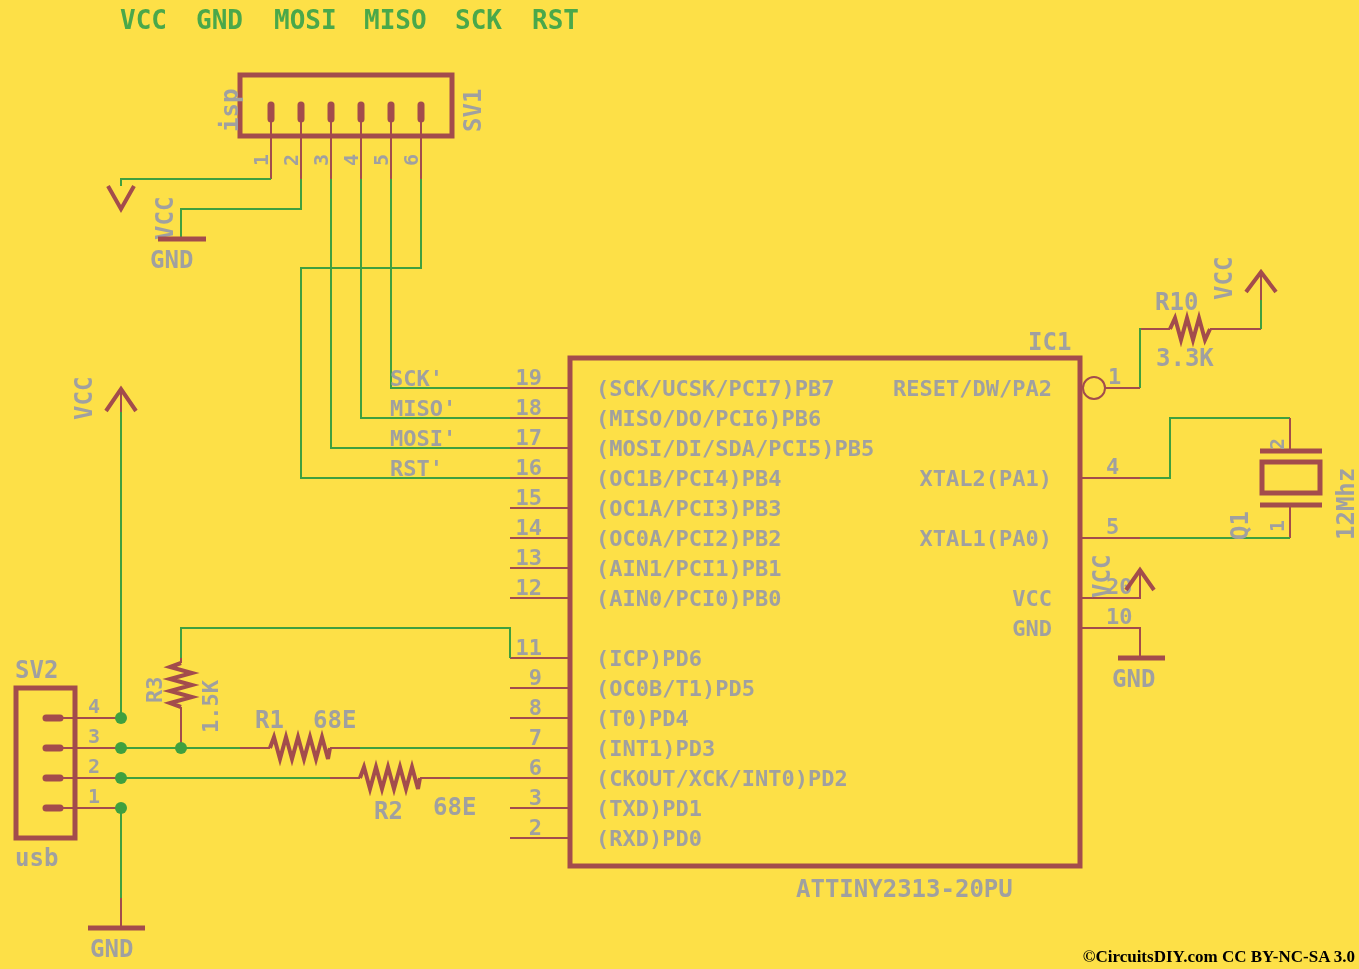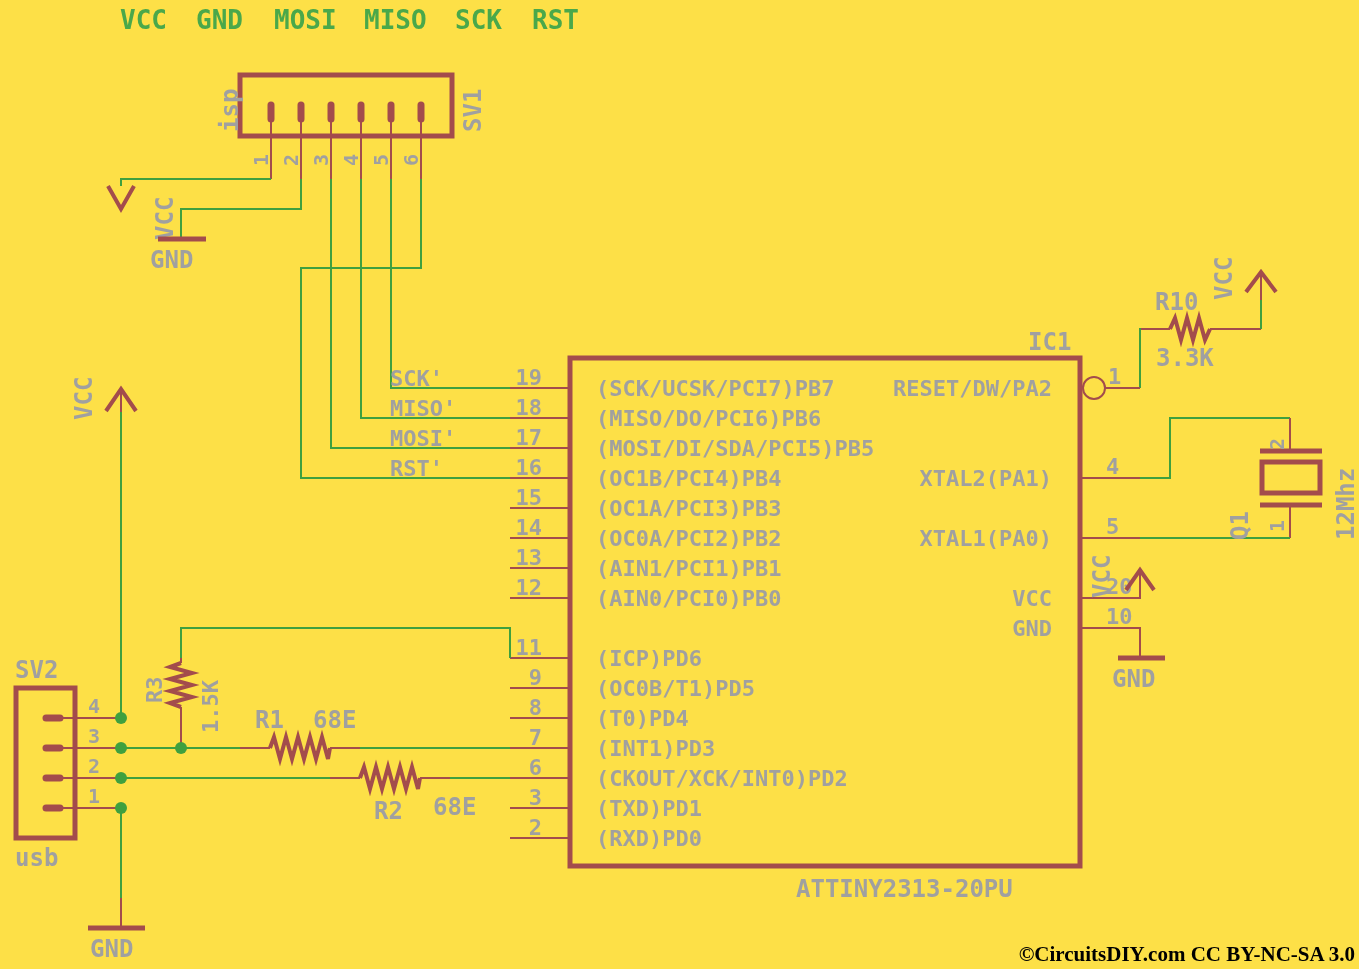--- a/index.html
+++ b/index.html
@@ -5,21 +5,21 @@
   html, body { margin: 0; padding: 0; background: #ffffff; }
   #canvas { position: relative; width: 1359px; height: 969px; overflow: hidden; background: #fde047; font-weight: bold; }
   svg { position: absolute; left: 0; top: 0; }
   .wire { stroke: #3fa03f; stroke-width: 2; fill: none; }
   .part { stroke: #a34c4c; fill: none; }
   .pin { stroke: #a34c4c; stroke-width: 2; fill: none; }
   .body { stroke: #a34c4c; stroke-width: 5; fill: none; }
   .lbl { fill: #a0a0a0; font-family: "DejaVu Sans Mono", monospace; }
   .grn { fill: #4aa84a; font-family: "DejaVu Sans Mono", monospace; }
   .junc { fill: #3fa03f; }
-  .credit { position: absolute; right: 4px; bottom: 2px; font-family: "Liberation Serif", serif; font-size: 21px; color: #000; }
+  .credit { position: absolute; right: 4px; bottom: 2px; font-family: "Liberation Serif", serif; font-size: 17px; color: #000; }
 </style>
 </head>
 <body>
 
 <div id="canvas">
 <svg width="1359" height="969" viewBox="0 0 1359 969">
 
   <g font-size="26">
     <text class="grn" x="120" y="29">VCC</text>
     <text class="grn" x="196" y="29">GND</text>

